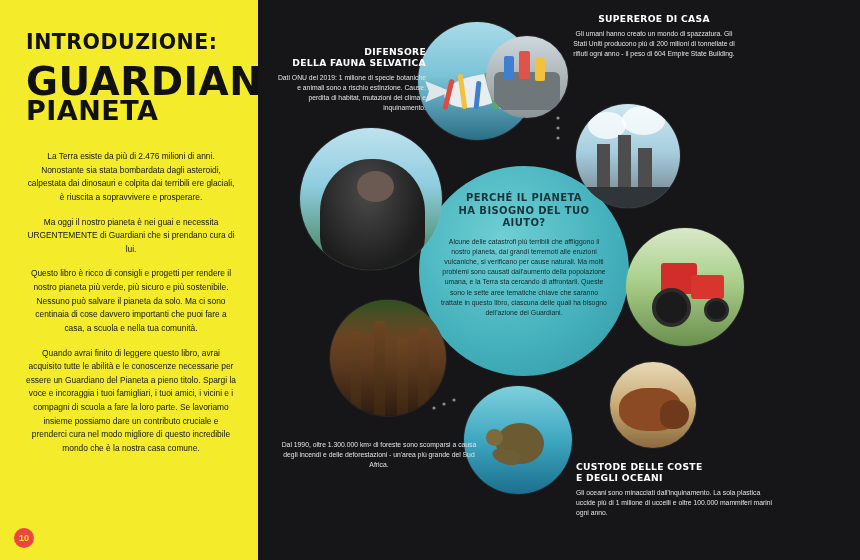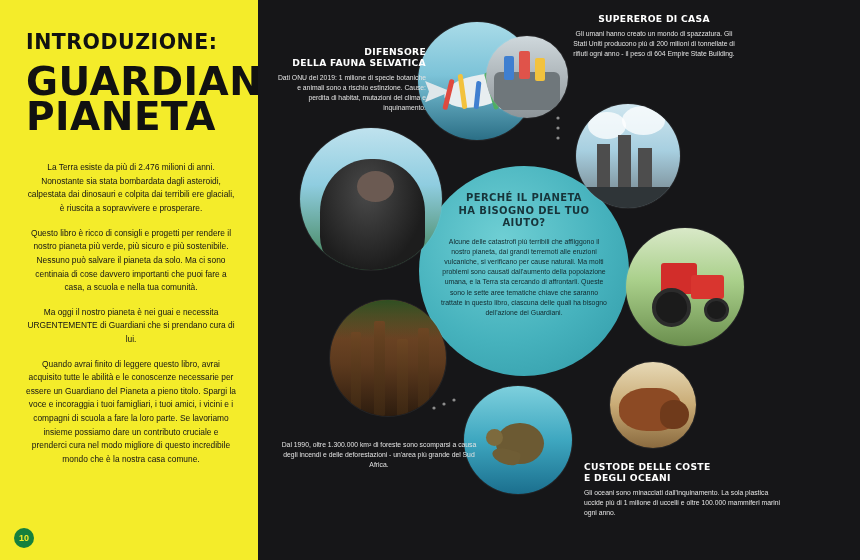--- a/index.html
+++ b/index.html
@@ -44,38 +44,38 @@
   .intro-title {
     font-family: "DejaVu Sans", sans-serif;
     font-weight: 700;
     color: #111;
     text-transform: uppercase;
     line-height: 0.92;
     letter-spacing: 0.5px;
   }
   .intro-title .l1 { font-size: 39px; display:block; }
   .intro-title .l2 { font-size: 39px; display:block; }
-  .intro-title .l3 { font-size: 39px; display:block; }
+  .intro-title .l3 { font-size: 27px; display:block; }
 
   .left-body {
     margin-top: 26px;
     color: #141414;
     font-size: 8.4px;
     line-height: 1.62;
     text-align: center;
   }
   .left-body p { margin: 0 0 11px 0; }
 
   .page-num {
     position: absolute;
     left: 14px;
     bottom: 12px;
     width: 20px; height: 20px;
     border-radius: 50%;
-    background: #15803d;
+    background: #ef4444;
     color: #f4ec2a;
     font-size: 9px;
     font-weight: 700;
     display: flex;
     align-items: center;
     justify-content: center;
   }
 
   
   .right-panel {
@@ -257,22 +257,22 @@
 <div class="page">
 
   <div class="left-panel">
     <div class="intro-kicker">INTRODUZIONE:</div>
     <div class="intro-title">
       <span class="l1">GUARDIANI</span>
       <span class="l3">PIANETA</span>
     </div>
     <div class="left-body">
       <p>La Terra esiste da più di 2.476 milioni di anni. Nonostante sia stata bombardata dagli asteroidi, calpestata dai dinosauri e colpita dai terribili ere glaciali, è riuscita a sopravvivere e prosperare.</p>
+      <p>Ma oggi il nostro pianeta è nei guai e necessita URGENTEMENTE di Guardiani che si prendano cura di lui.</p>
       <p>Questo libro è ricco di consigli e progetti per rendere il nostro pianeta più verde, più sicuro e più sostenibile. Nessuno può salvare il pianeta da solo. Ma ci sono centinaia di cose davvero importanti che puoi fare a casa, a scuola e nella tua comunità.</p>
-      <p>Ma oggi il nostro pianeta è nei guai e necessita URGENTEMENTE di Guardiani che si prendano cura di lui.</p>
       <p>Quando avrai finito di leggere questo libro, avrai acquisito tutte le abilità e le conoscenze necessarie per essere un Guardiano del Pianeta a pieno titolo. Spargi la voce e incoraggia i tuoi famigliari, i tuoi amici, i vicini e i compagni di scuola a fare la loro parte. Se lavoriamo insieme possiamo dare un contributo cruciale e prenderci cura nel modo migliore di questo incredibile mondo che è la nostra casa comune.</p>
     </div>
     <div class="page-num">10</div>
   </div>
 
   <div class="right-panel">
 
     <svg class="dots" viewBox="0 0 602 560">
       <g fill="#8d8d8d">
         <circle cx="176" cy="110" r="1.6"></circle>
@@ -375,21 +375,21 @@
       </div>
     </div>
 
     <div class="circ" style="left:206px; top:386px; width:108px; height:108px;">
       <div class="inner art-ocean">
         <div class="shell"></div>
         <div class="head"></div>
         <div class="fin"></div>
       </div>
     </div>
-    <div class="label r" style="left:326px; top:462px; width:204px;">
+    <div class="label r" style="left:318px; top:462px; width:204px;">
       <h4>
         <span>CUSTODE DELLE COSTE</span><br>
         <span>E DEGLI OCEANI</span>
       </h4>
       <p>Gli oceani sono minacciati dall'inquinamento. La sola plastica uccide più di 1 milione di uccelli e oltre 100.000 mammiferi marini ogni anno.</p>
     </div>
 
     <div class="circ" style="left:72px; top:300px; width:116px; height:116px;">
       <div class="inner art-forest">
         <div class="canopy"></div>

